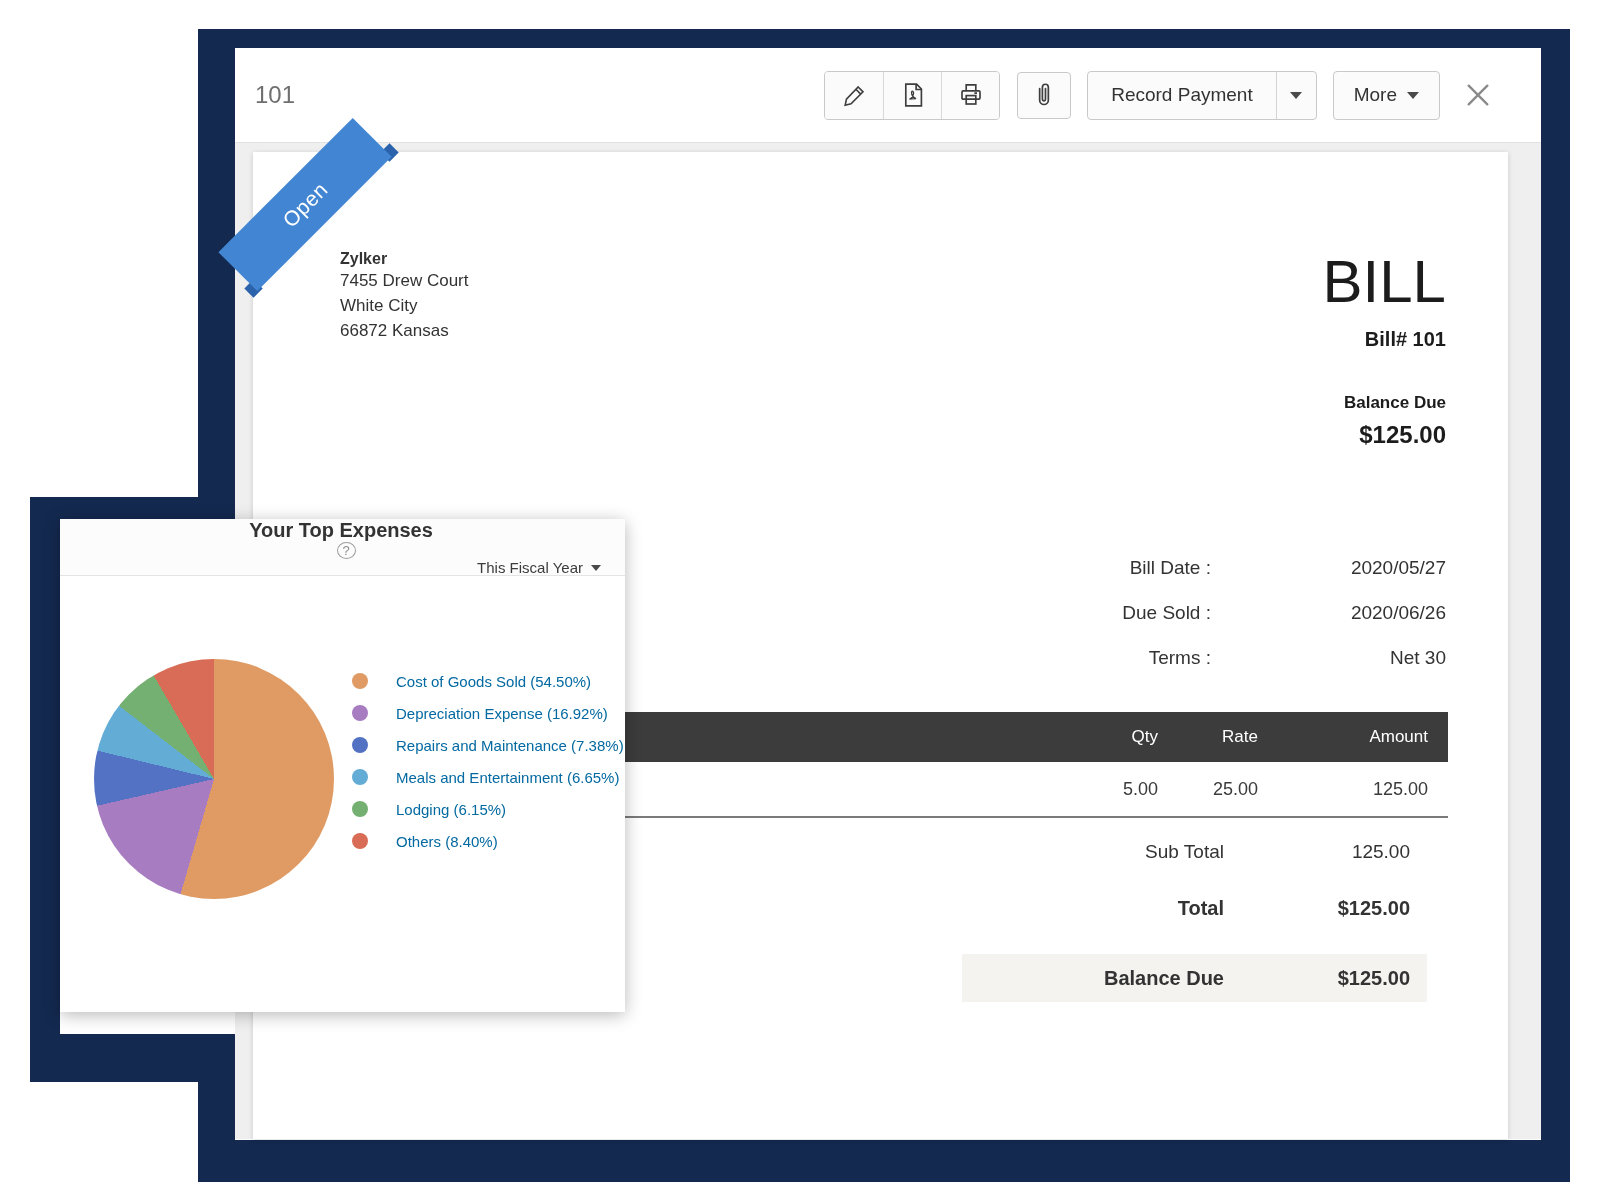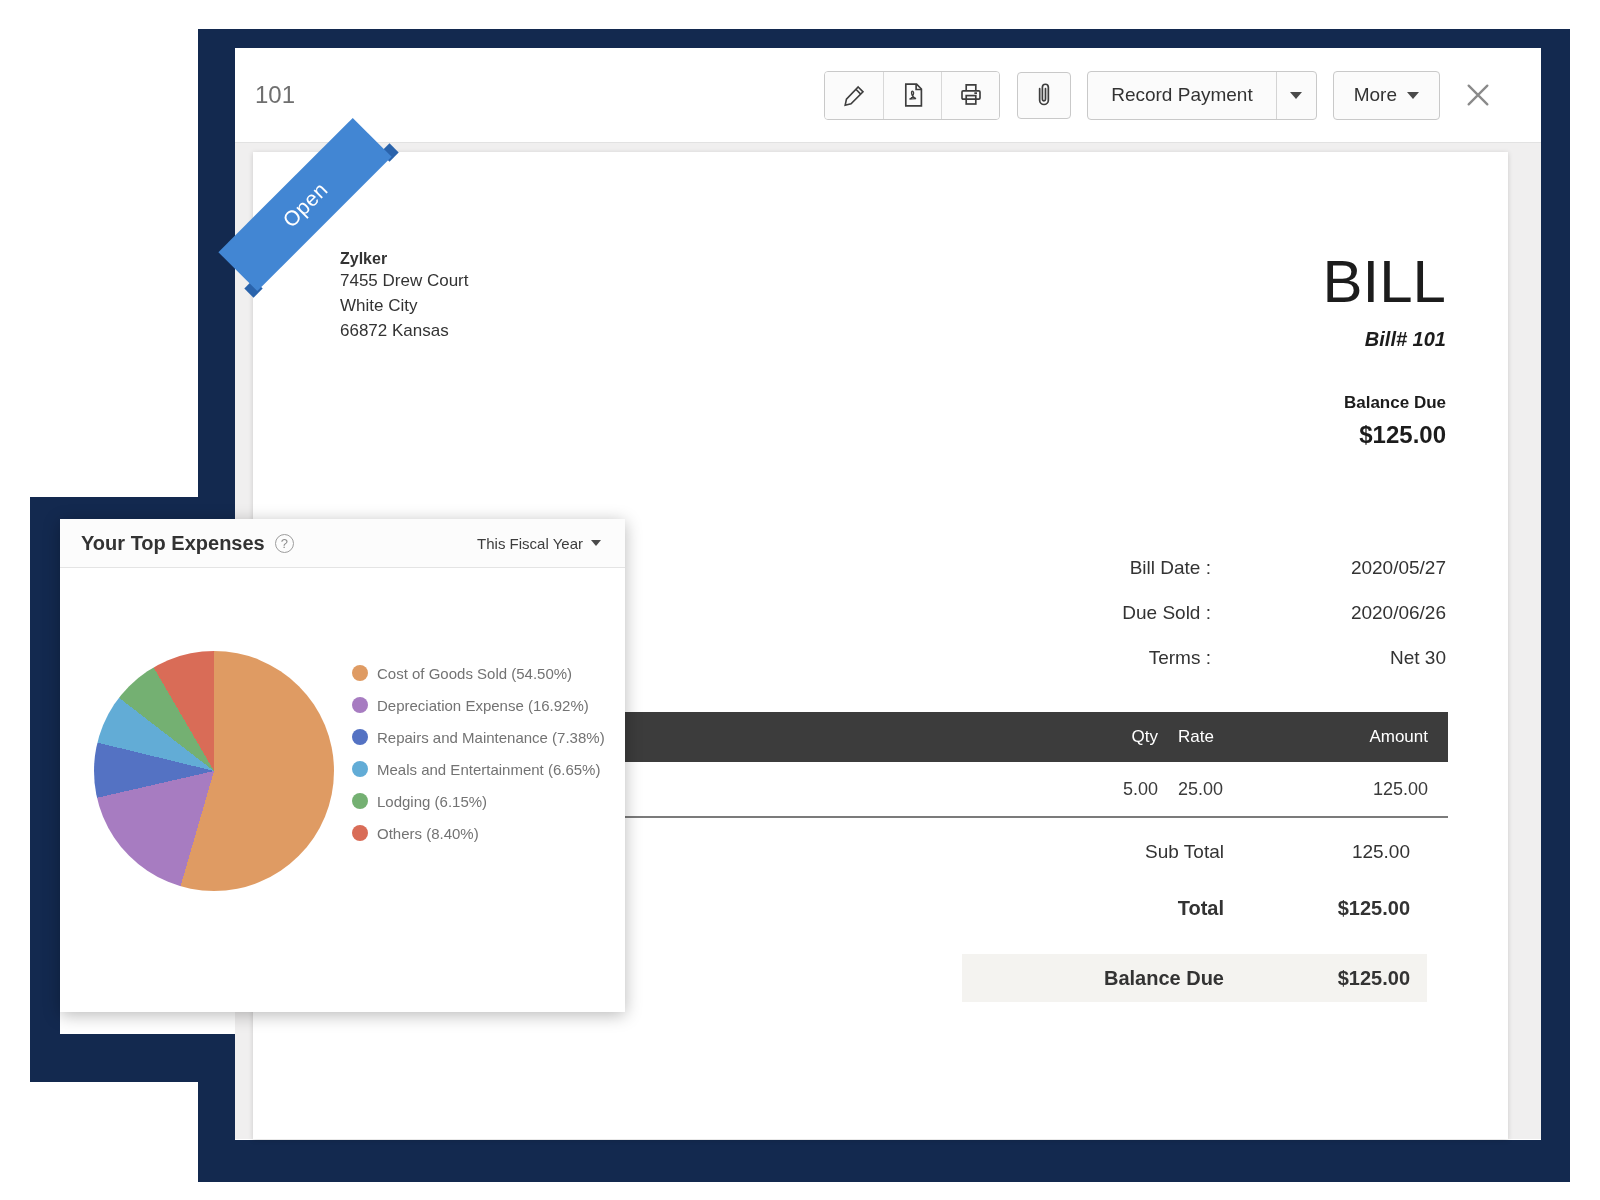--- a/index.html
+++ b/index.html
@@ -52,61 +52,61 @@
   .ribbon-band { position:absolute; left:-43px; top:25px; width:190px; height:55px; background:#4286d3;
     transform:rotate(-45deg); display:flex; align-items:center; justify-content:center;
     color:#fff; font-size:21px; letter-spacing:.5px; }
 
   .vendor { position:absolute; left:87px; top:98px; color:#333; }
   .vendor-name { font-size:16px; font-weight:bold; margin-bottom:0; }
   .vendor-line { font-size:17px; line-height:25px; }
 
   .bill-head { position:absolute; right:62px; top:100px; text-align:right; color:#1c1c1c; }
   .bill-title { font-size:60px; line-height:1; font-weight:400; }
-  .bill-number { font-size:20px; font-weight:bold; margin-top:16px;font-style:italic; }
+  .bill-number { font-size:20px; font-weight:bold; margin-top:16px; }
   .balance-label { font-size:17px; font-weight:bold; margin-top:42px; }
   .balance-value { font-size:24px; font-weight:bold; margin-top:8px; }
 
   .meta { position:absolute; right:62px; top:393px; }
   .meta-row { height:45px; display:flex; align-items:center; justify-content:flex-end;
     font-size:19px; color:#333; }
   .meta-value { width:235px; text-align:right; }
 
   .item-table { position:absolute; left:60px; right:60px; top:560px; }
   .it-head { height:50px; background:#3c3c3c; color:#fff; display:flex; align-items:center; font-size:17px; }
   .it-row { height:56px; display:flex; align-items:center; font-size:18px; color:#3a3a3a;
     border-bottom:2px solid #7b7b7b; }
   .c-desc { flex:1; }
   .c-qty  { width:100px; text-align:right; padding-right:20px; }
-  .c-rate { width:100px; text-align:left; padding-right:20px; }
+  .c-rate { width:100px; text-align:right; padding-right:20px; }
   .c-amt  { width:170px; text-align:right; padding-right:20px; }
 
   .totals { position:absolute; left:709px; right:81px; top:672px; }
   .tot-row { height:56px; display:flex; align-items:center; font-size:19px; color:#333; }
   .tot-label { flex:1; text-align:right; }
   .tot-value { width:203px; text-align:right; padding-right:17px; }
   .tot-bold { font-weight:bold; font-size:20px; }
   .tot-band { background:#f4f3f0; height:48px; margin-top:18px; }
 
   
   .exp-card { position:absolute; left:60px; top:519px; width:565px; height:493px; background:#fff;
     box-shadow:0 3px 16px rgba(0,0,0,.28); z-index:6; }
-  .exp-head { height:49px; background:#fcfcfc; border-bottom:1px solid #e4e4e4; display:flex;
-    align-items:center; padding:0 24px 0 21px; }
+  .exp-head { height:57px; background:#fcfcfc; border-bottom:1px solid #e4e4e4; display:flex;
+    align-items:center; padding:0 24px 0 21px;flex-direction:column; }
   .exp-title { font-size:20px; font-weight:600; color:#333; }
   .help-icon { margin-left:10px; width:19px; height:19px; border:1px solid #9d9d9d; border-radius:50%;
     color:#8e8e8e; font-size:13px; display:flex; align-items:center; justify-content:center; }
   .period { margin-left:auto; display:flex; align-items:center; gap:8px; font-size:15px; color:#3c3c3c; }
   .period .caret { border-left-width:5px; border-right-width:5px; border-top-width:6px; }
   .exp-body { position:relative; height:436px; }
   .pie { position:absolute; left:34px; top:83px; width:240px; height:240px; border-radius:50%; }
   .legend { position:absolute; left:292px; top:94px; display:flex; flex-direction:column; gap:10px; }
   .legend-row { display:flex; align-items:center; height:22px; }
   .legend-dot { width:16px; height:16px; border-radius:50%; flex:none; }
-  .legend-text { margin-left:9px; font-size:15px; color:#737373; white-space:nowrap; }
+  .legend-text { margin-left:28px; font-size:15px; color:#0369a1; white-space:nowrap; }
 
   svg { display:block; }
 </style>
 </head>
 <body>
 
 <div class="stage">
 
   <div class="frame-top"></div>
   <div class="frame-left"></div>

